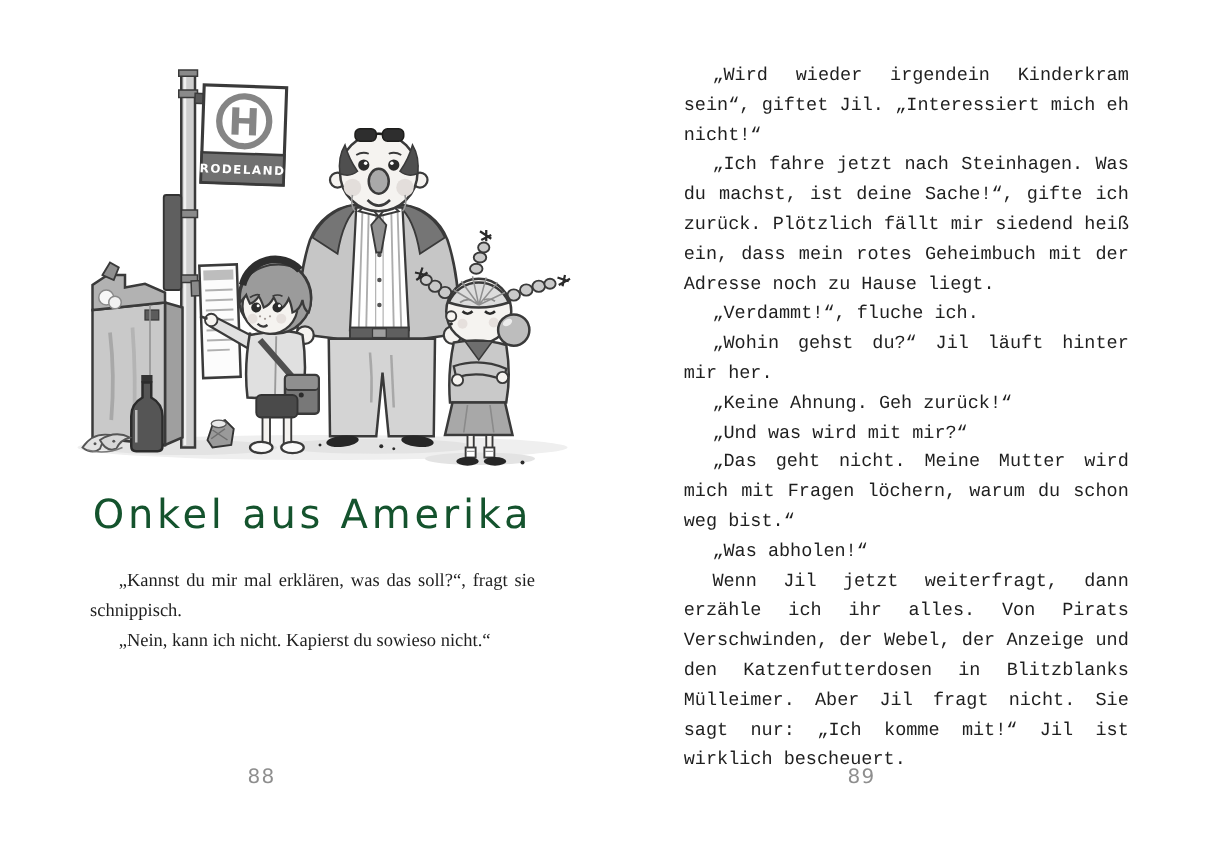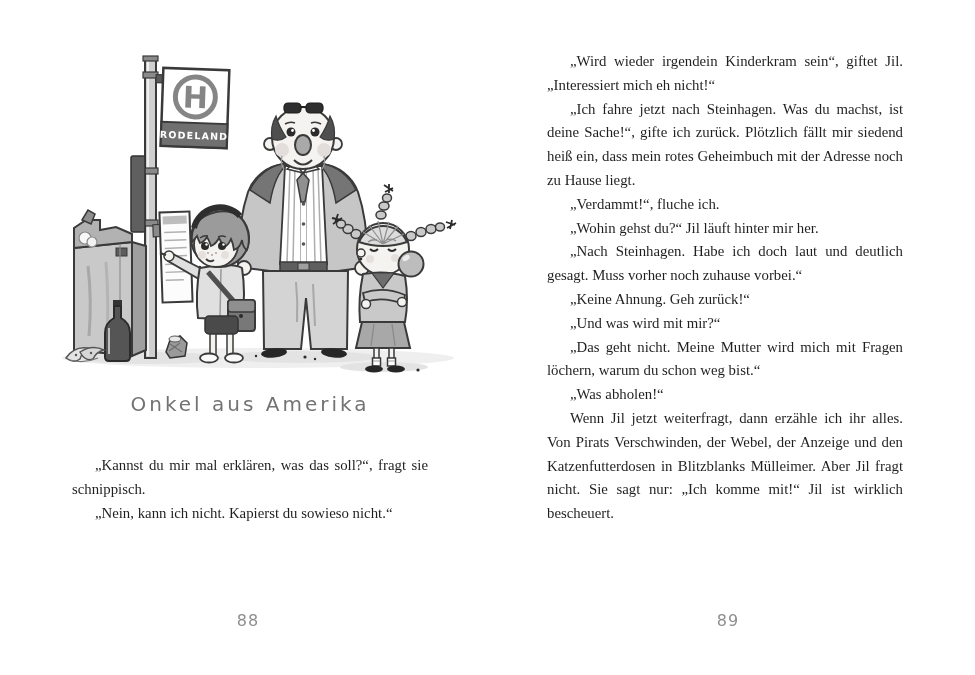--- a/index.html
+++ b/index.html
@@ -9,36 +9,36 @@
     overflow:hidden;
   }
   .spread { position:relative; width:975px; height:675px; background:#ffffff; }
 
   .illustration { position:absolute; left:58px; top:52px; }
 
   .chapter-title {
     position:absolute; left:72px; top:392px; width:356px;
     text-align:center;
     font-family:"DejaVu Sans", sans-serif;
-    font-size:20px; letter-spacing:3px; font-weight:400;
-    color:#737373; white-space:nowrap;
+    font-size:32px; letter-spacing:3px; font-weight:400;
+    color:#14532d; white-space:nowrap;
   }
 
   .text-col { position:absolute; width:356px; }
   .text-col p {
     margin:0; font-size:14.8px; line-height:24px;
     text-align:justify; color:#1f1f1f;
   }
   .text-col p.indent { text-indent:1.55em; }
   .text-left  { left:72px;  top:453px; }
-  .text-right { left:547px; top:50px; }
+  .text-right { left:547px; top:50px;font-family:Liberation Mono, monospace; }
   .text-right p { line-height:23.8px; }
 
   .page-number {
-    position:absolute; top:611px; width:100px; text-align:center;
+    position:absolute; top:611px; width:100px; 
     font-family:"DejaVu Sans", sans-serif;
     font-size:16px; color:#8e8e8e; letter-spacing:1px;
   }
   .page-number.left  { left:198px; }
   .page-number.right { left:678px; }
 
   .sign-label-text { font-family:"DejaVu Sans", sans-serif; font-weight:bold; }
 </style>
 </head>
 <body>
@@ -282,21 +282,20 @@
     <div class="text-col text-right">
 
         <p class="indent">„Wird wieder irgendein Kinderkram sein“, giftet Jil. „Interessiert mich eh nicht!“</p>
 
         <p class="indent">„Ich fahre jetzt nach Steinhagen. Was du machst, ist deine Sache!“, gifte ich zurück. Plötzlich fällt mir siedend heiß ein, dass mein rotes Geheimbuch mit der Adresse noch zu Hause liegt.</p>
 
         <p class="indent">„Verdammt!“, fluche ich.</p>
 
         <p class="indent">„Wohin gehst du?“ Jil läuft hinter mir her.</p>
 
-        <p class="indent">„Nach Steinhagen. Habe ich doch laut und deutlich gesagt. Muss vorher noch zuhause vorbei.“</p>
 
         <p class="indent">„Keine Ahnung. Geh zurück!“</p>
 
         <p class="indent">„Und was wird mit mir?“</p>
 
         <p class="indent">„Das geht nicht. Meine Mutter wird mich mit Fragen löchern, warum du schon weg bist.“</p>
 
 
 
         <p class="indent">„Was abholen!“</p>

